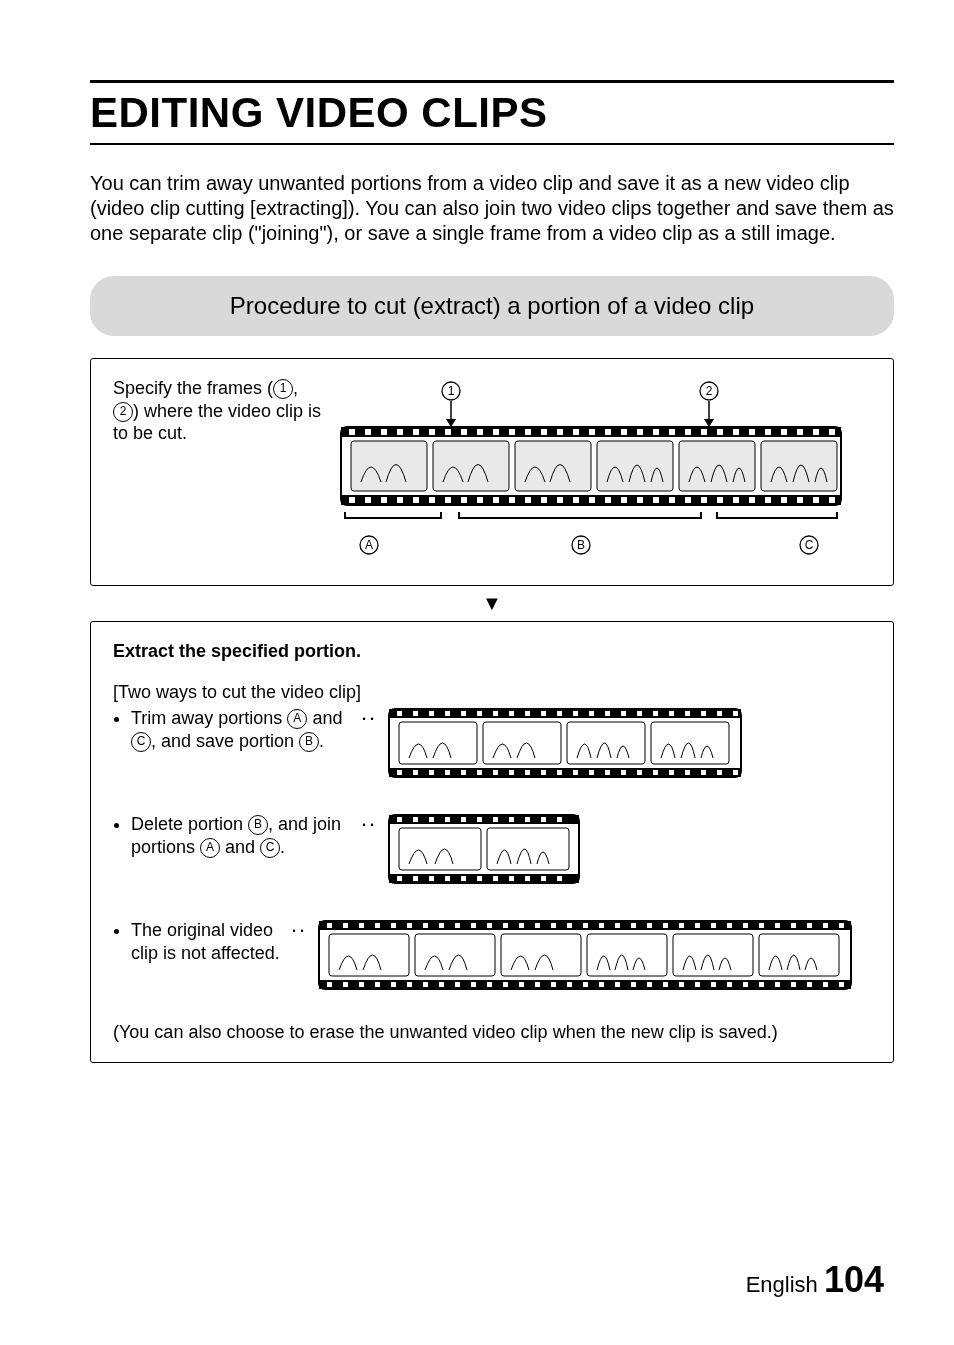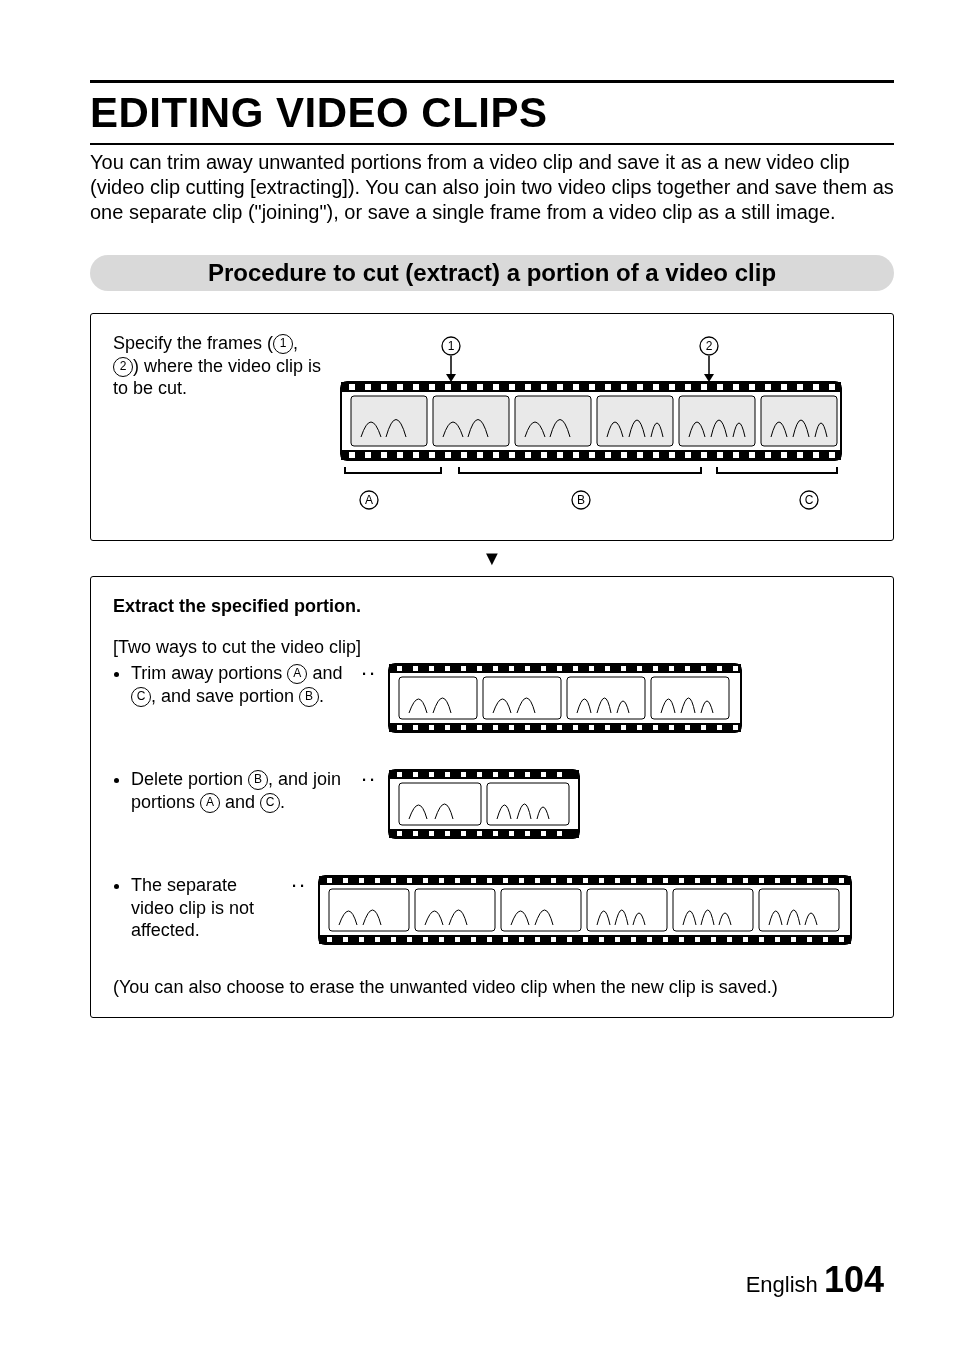--- a/index.html
+++ b/index.html
@@ -1,21 +1,21 @@
 <!DOCTYPE html>
 <html><head>
 <meta charset="utf-8">
 <style>
   html,body{margin:0;padding:0;background:#fff;}
   .page{width:954px;height:1345px;position:relative;font-family:Arial,Helvetica,sans-serif;color:#000;box-sizing:border-box;padding:80px 60px 40px 90px;border-radius:26px;}
   .rule{border:0;border-top:3px solid #000;margin:0;}
   .rule.thin{border-top:2px solid #000;}
   h1{font-size:42px;font-weight:900;margin:6px 0 6px 0;letter-spacing:.5px;}
-  .intro{font-size:20px;line-height:1.25;margin-top:5px;}
-  .pill{background:#d9d9d9;border-radius:24px;padding:4px 20px;font-size:24px;font-weight:700;text-align:center;margin:30px 0 22px 0;}
+  .intro{font-size:20px;line-height:1.25;margin-top:26px;}
+  .pill{background:#d9d9d9;border-radius:24px;padding:16px 20px;font-size:24px;font-weight:400;text-align:center;margin:30px 0 22px 0;}
   .box{border:1.5px solid #000;border-radius:3px;padding:18px 22px;font-size:18px;line-height:1.25;}
   .step1{display:flex;gap:8px;align-items:flex-start;}
   .step1 .txt{width:210px;}
   .circ{display:inline-block;width:18px;height:18px;border:1.4px solid #000;border-radius:50%;line-height:17px;font-size:12px;text-align:center;vertical-align:middle;}
   .arrow-down{font-size:20px;text-align:center;margin:6px 0 6px 0;}
   .subhead{font-weight:700;text-align:left;margin-bottom:18px;}
   .row{display:flex;gap:8px;margin-bottom:26px;}
   .bullet-block{width:240px;}
   .bt{font-weight:400;}
   ul.b{margin:4px 0 0 0;padding-left:18px;}
@@ -298,21 +298,21 @@
             <path d="M24 55 q10 -28 18 0 M50 55 q10 -30 18 0"></path>
             <path d="M112 55 q8 -28 14 0 M132 55 q8 -30 14 0 M152 55 q6 -24 12 0"></path>
           </g>
         </svg>
       </div>
     </div>
 
     <div class="row">
       <div class="bullet-block" style="width:170px">
         <ul class="b">
-            <li>The separate video clip is not affected.</li>
+            <li>The original video clip is not affected.</li>
           </ul>
       </div>
       <div class="dots">..</div>
       <div class="dia">
         <svg viewBox="0 0 540 80" width="540" height="80">
           <rect x="4" y="6" width="532" height="68" rx="6" fill="#fff" stroke="#000" stroke-width="2"></rect>
           <rect x="4" y="6" width="532" height="9" fill="#000"></rect>
           <rect x="4" y="65" width="532" height="9" fill="#000"></rect>
           <g fill="#fff">
             <rect x="12" y="8" width="5" height="5"></rect>

